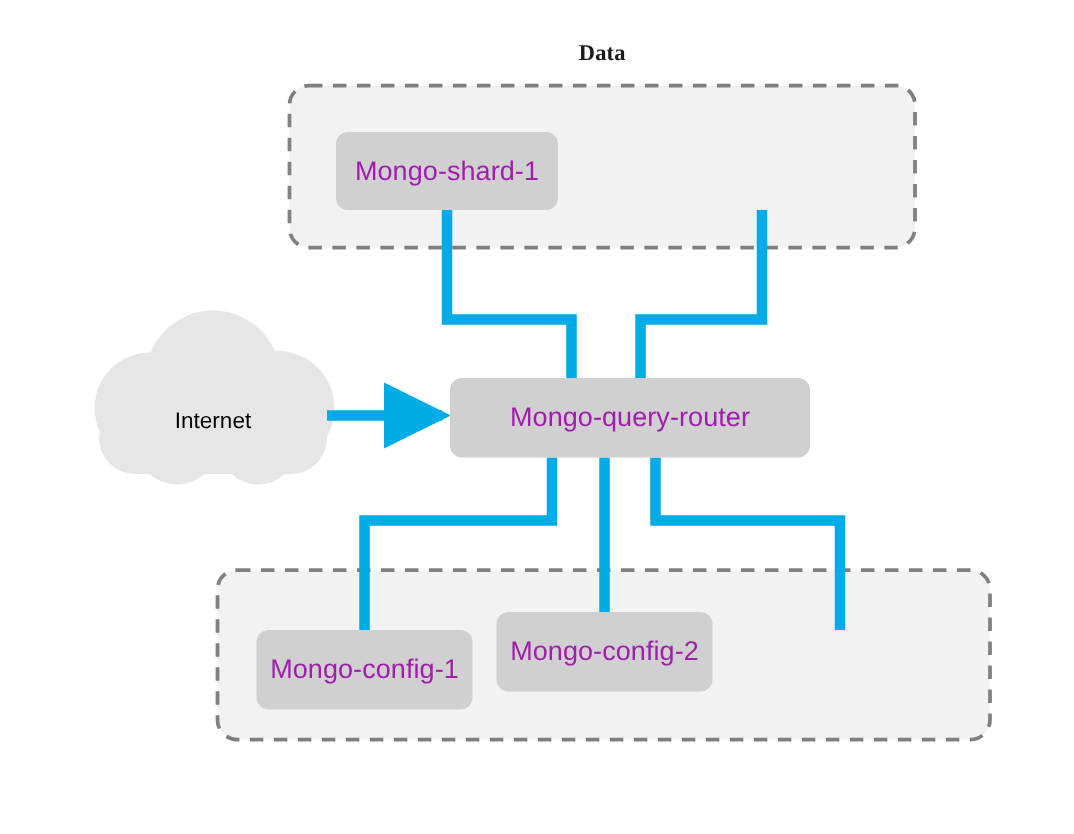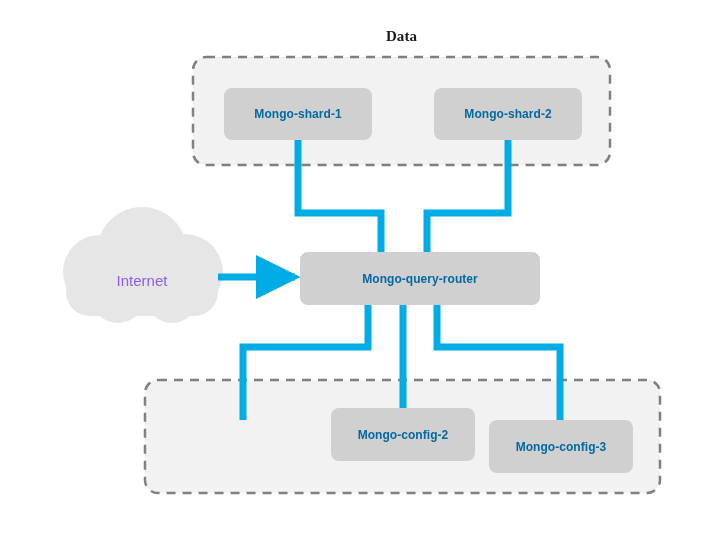--- a/index.html
+++ b/index.html
@@ -42,32 +42,31 @@
   }
 
   .node {
     position: absolute;
     z-index: 3;
     background: #d0d0d0;
     border-radius: 8px;
     display: flex;
     align-items: center;
     justify-content: center;
-    color: #0369a1;
-    font-size: 12px;
+    color: #a21caf;
+    font-size: 18px;
     white-space: nowrap;
     letter-spacing: 0.05px;
-    font-weight: bold;
   }
 
   .cloud-label {
     position: absolute;
     z-index: 3;
     font-size: 15px;
-    color: #8b5cf6;
+    color: #000000;
     white-space: nowrap;
     text-align: center;
     font-weight: 500;
   }
 </style>
 </head>
 <body>
 
 <div id="diagram">
 
@@ -110,22 +109,21 @@
     <path d="M 218 277 L 295 277" fill="none" stroke="#00ace5" stroke-width="7" marker-end="url(#arrowhead)"></path>
   </svg>
 
   <div class="group-label" style="left:193px; top:28px; width:417px;">Data</div>
 
 
   <div class="cloud-label" style="left:72px; top:272px; width:140px;">Internet</div>
 
   <div class="node" style="left:224px; top:88px; width:148px; height:52px;">Mongo-shard-1</div>
 
-  <div class="node" style="left:434px; top:88px; width:148px; height:52px;">Mongo-shard-2</div>
 
   <div class="node" style="left:300px; top:252px; width:240px; height:53px;">Mongo-query-router</div>
 
+  <div class="node" style="left:171px; top:420px; width:144px; height:53px;">Mongo-config-1</div>
 
   <div class="node" style="left:331px; top:408px; width:144px; height:53px;">Mongo-config-2</div>
 
-  <div class="node" style="left:489px; top:420px; width:144px; height:53px;">Mongo-config-3</div>
 
 </div>
 
 </body></html>

